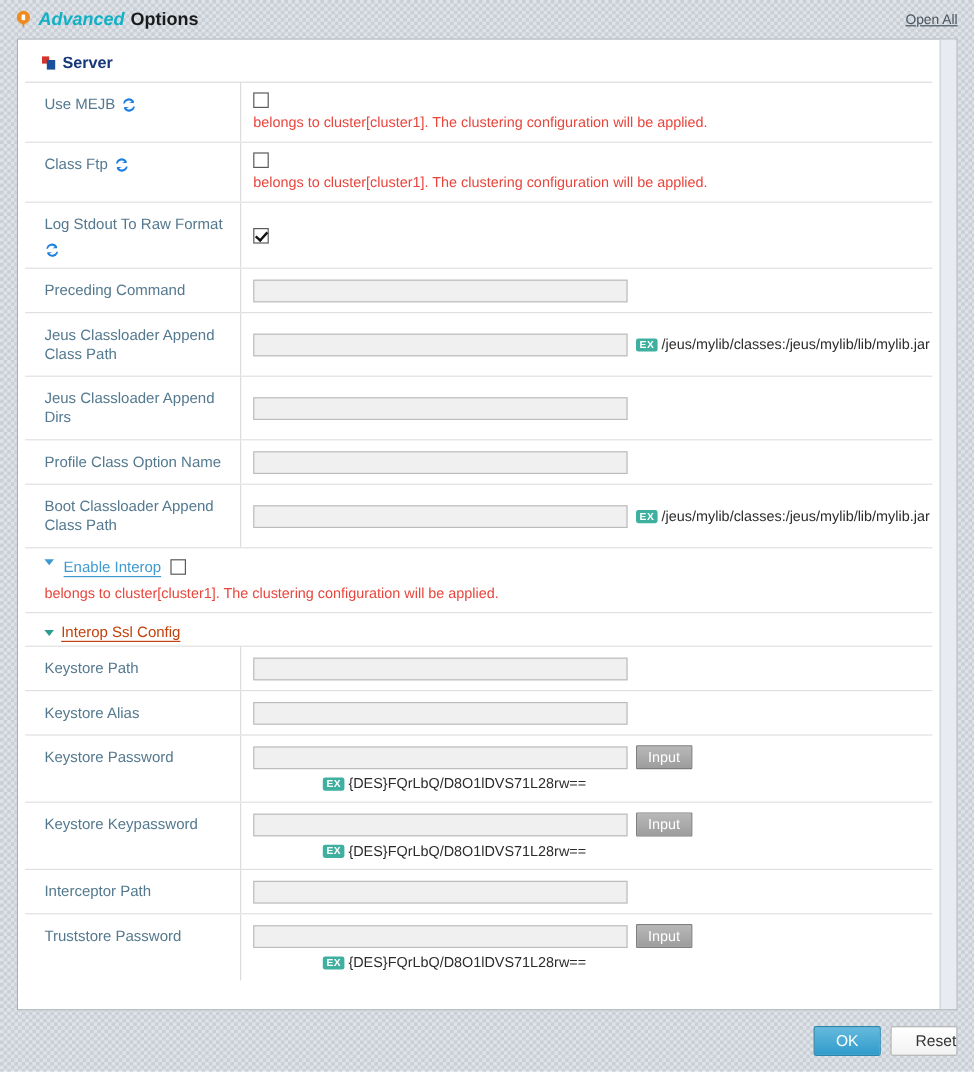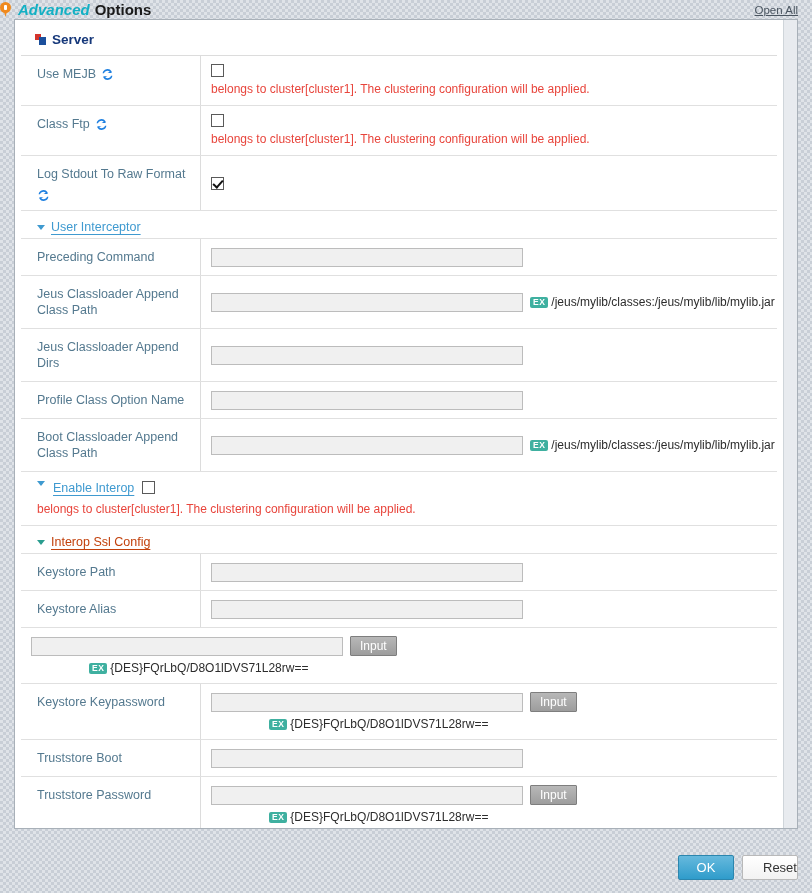--- a/index.html
+++ b/index.html
@@ -13,24 +13,24 @@
     background-image:
       linear-gradient(45deg, #c8ced6 25%, transparent 25%, transparent 75%, #c8ced6 75%),
       linear-gradient(45deg, #c8ced6 25%, transparent 25%, transparent 75%, #c8ced6 75%);
     background-size: 6px 6px;
     background-position: 0 0, 3px 3px;
     overflow: hidden;
   }
 
   
   .page-header {
-    height: 19px;
+    height: 32px;
     display: flex;
     align-items: center;
-    padding: 0 14px 0 0;
+    padding: 0 14px 0 14px;
     box-sizing: border-box;
   }
   .hdr-left { display: flex; align-items: baseline; gap: 5px; }
   .bulb-icon {
     position: relative;
     width: 11px; height: 15px;
     align-self: center;
     margin-right: 2px;
   }
   .bulb-icon .bulb-top {
@@ -393,24 +393,20 @@
                 <path d="M2 6.5 A6 6 0 0 1 13 4 L13 1.5 L13 6 L8 6 L10.8 4.6 A4.4 4.4 0 0 0 3.6 6.5 Z" fill="#1d7fe0"></path>
                 <path d="M14 9.5 A6 6 0 0 1 3 12 L3 14.5 L3 10 L8 10 L5.2 11.4 A4.4 4.4 0 0 0 12.4 9.5 Z" fill="#1d7fe0"></path>
               </svg>
           </span>
         </div>
         <div class="row-field">
           <span class="cb checked"></span>
         </div>
       </div>
 
-      <div class="sub-head">
-        <span class="tri"></span>
-        <span class="sub-title">User Interceptor</span>
-      </div>
 
       <div class="row">
         <div class="row-label">
           <span>Preceding Command</span>
         </div>
         <div class="row-field">
           <div class="field-row">
             <input class="tinput" type="text" value="" style="">
           </div>
         </div>
@@ -498,20 +494,23 @@
           <span>Keystore Alias</span>
         </div>
         <div class="row-field">
           <div class="field-row">
             <input class="tinput" type="text" value="" style="">
           </div>
         </div>
       </div>
 
       <div class="row">
+        <div class="row-label tall">
+          <span>Keystore Password</span>
+        </div>
         <div class="row-field">
           <div class="field-row">
             <input class="tinput" type="text" value="" style="">
             <button class="input-btn">Input</button>
           </div>
           <div class="field-row" style="padding-left:58px;">
             <span class="ex-line">
               <span class="ex-badge">EX</span>
               <span class="ex-text">{DES}FQrLbQ/D8O1lDVS71L28rw==</span>
             </span>
@@ -532,21 +531,21 @@
             <span class="ex-line">
               <span class="ex-badge">EX</span>
               <span class="ex-text">{DES}FQrLbQ/D8O1lDVS71L28rw==</span>
             </span>
           </div>
         </div>
       </div>
 
       <div class="row">
         <div class="row-label">
-          <span>Truststore Boot</span>
+          <span>Interceptor Path</span>
         </div>
         <div class="row-field">
           <div class="field-row">
             <input class="tinput" type="text" value="" style="">
           </div>
         </div>
       </div>
 
       <div class="row">
         <div class="row-label tall">

